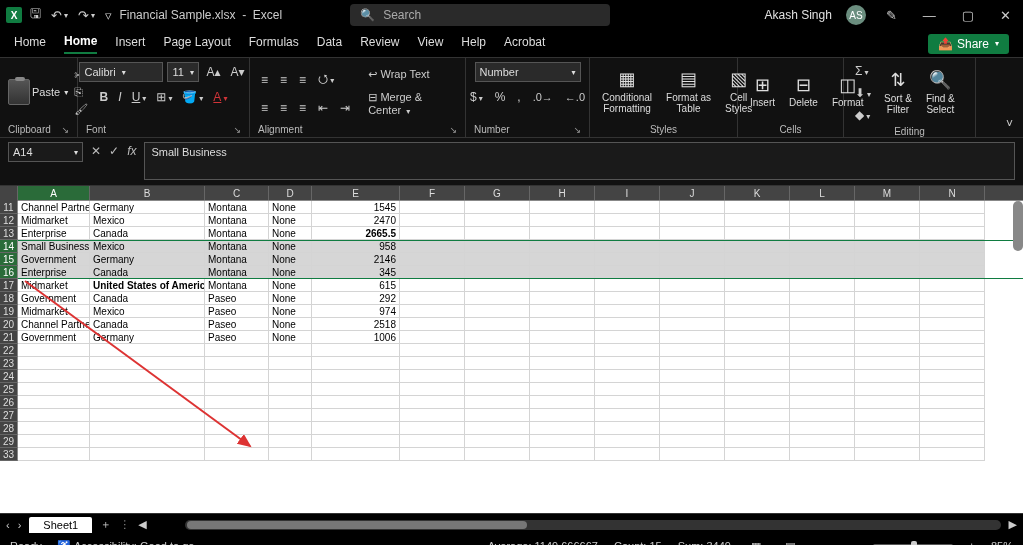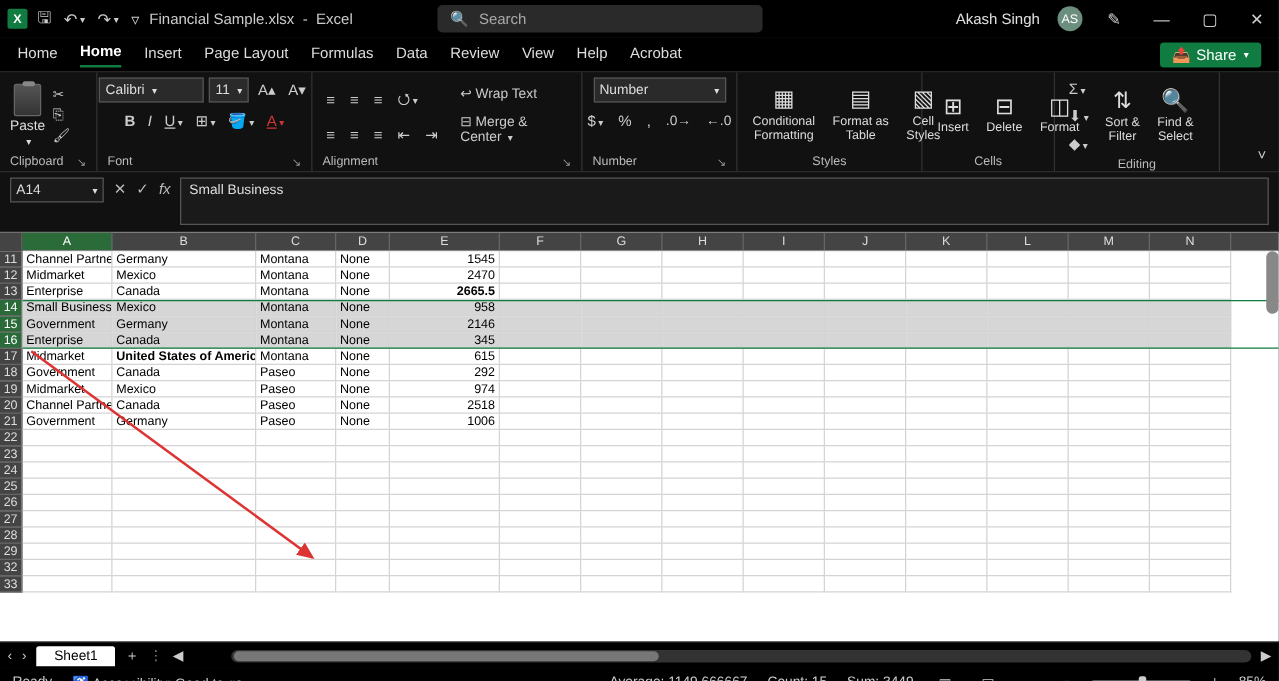--- a/index.html
+++ b/index.html
@@ -16,21 +16,21 @@
 .win-btn { color: #ccc; font-size: 13px; padding: 0 6px; cursor: pointer; }
 .tabs-row { height: 28px; background: #000; display: flex; align-items: center; padding: 0 14px; gap: 18px; border-bottom: 1px solid #333; }
 .tab { color: #ddd; font-size: 12px; cursor: pointer; padding-bottom: 4px; }
 .tab.active { border-bottom: 2px solid #107c41; font-weight: 600; color: #fff; }
 .share-btn { margin-left: auto; background: #107c41; color: #fff; padding: 3px 10px; border-radius: 3px; font-size: 12px; display: flex; align-items: center; gap: 4px; cursor: pointer; }
 .ribbon { height: 80px; background: #111; display: flex; align-items: stretch; border-bottom: 1px solid #333; }
 .rgroup { display: flex; flex-direction: column; border-right: 1px solid #333; padding: 4px 8px 2px; position: relative; }
 .rgroup-body { flex: 1; display: flex; align-items: center; gap: 6px; }
 .rgroup-label { text-align: center; font-size: 10px; color: #bbb; padding-top: 2px; display: flex; justify-content: center; align-items: center; gap: 4px; }
 .dlg-launch { font-size: 9px; color: #999; margin-left: auto; }
-.paste-btn { display: flex; flex-direction: column; align-items: center; gap: 2px; font-size: 11px; color: #ddd; cursor: pointer; }
+.paste-btn { display: flex; align-items: center; gap: 2px; font-size: 11px; color: #ddd; cursor: pointer; }
 .paste-icon { width: 22px; height: 26px; background: linear-gradient(#555, #333); border: 1px solid #666; border-radius: 2px; position: relative; }
 .paste-icon::before { content: ""; position: absolute; top: -3px; left: 6px; width: 10px; height: 4px; background: #888; border-radius: 2px; }
 .mini-stack { display: flex; flex-direction: column; gap: 4px; font-size: 11px; color: #ccc; }
 .mini-stack span { cursor: pointer; }
 .font-row { display: flex; align-items: center; gap: 4px; }
 .combo { background: #2a2a2a; border: 1px solid #555; color: #ddd; font-size: 11px; height: 20px; display: flex; align-items: center; padding: 0 4px; gap: 4px; cursor: pointer; }
 .btnico { color: #ccc; font-size: 12px; cursor: pointer; padding: 2px 3px; }
 .btnico.small { font-size: 11px; }
 .vstack { display: flex; flex-direction: column; gap: 6px; }
 .hstack { display: flex; align-items: center; gap: 6px; }
@@ -628,37 +628,20 @@
         <div class="cell" style="width: 65px;"></div>
         <div class="cell" style="width: 65px;"></div>
         <div class="cell" style="width: 65px;"></div>
         <div class="cell" style="width: 65px;"></div>
         <div class="cell" style="width: 65px;"></div>
         <div class="cell" style="width: 65px;"></div>
         <div class="cell" style="width: 65px;"></div>
         <div class="cell" style="width: 65px;"></div>
       </div>
       <div class="row">
-        <div class="rowhead">32</div>
-        <div class="cell" style="width: 72px;"></div>
-        <div class="cell" style="width: 115px;"></div>
-        <div class="cell" style="width: 64px;"></div>
-        <div class="cell" style="width: 43px;"></div>
-        <div class="cell num" style="width: 88px;"></div>
-        <div class="cell" style="width: 65px;"></div>
-        <div class="cell" style="width: 65px;"></div>
-        <div class="cell" style="width: 65px;"></div>
-        <div class="cell" style="width: 65px;"></div>
-        <div class="cell" style="width: 65px;"></div>
-        <div class="cell" style="width: 65px;"></div>
-        <div class="cell" style="width: 65px;"></div>
-        <div class="cell" style="width: 65px;"></div>
-        <div class="cell" style="width: 65px;"></div>
-      </div>
-      <div class="row">
         <div class="rowhead">33</div>
         <div class="cell" style="width: 72px;"></div>
         <div class="cell" style="width: 115px;"></div>
         <div class="cell" style="width: 64px;"></div>
         <div class="cell" style="width: 43px;"></div>
         <div class="cell num" style="width: 88px;"></div>
         <div class="cell" style="width: 65px;"></div>
         <div class="cell" style="width: 65px;"></div>
         <div class="cell" style="width: 65px;"></div>
         <div class="cell" style="width: 65px;"></div>

